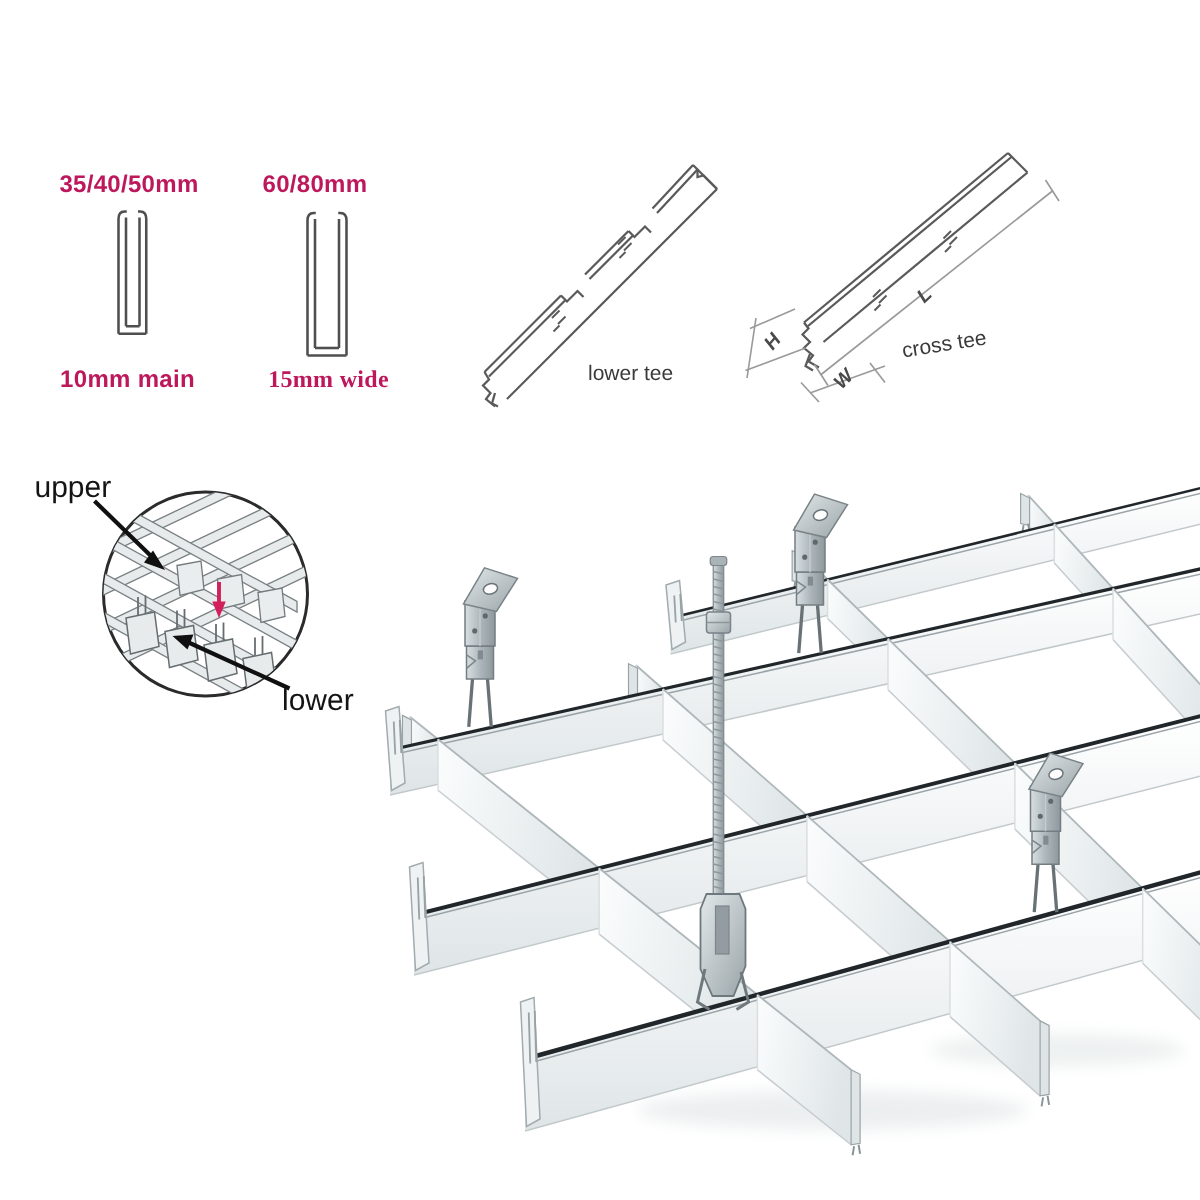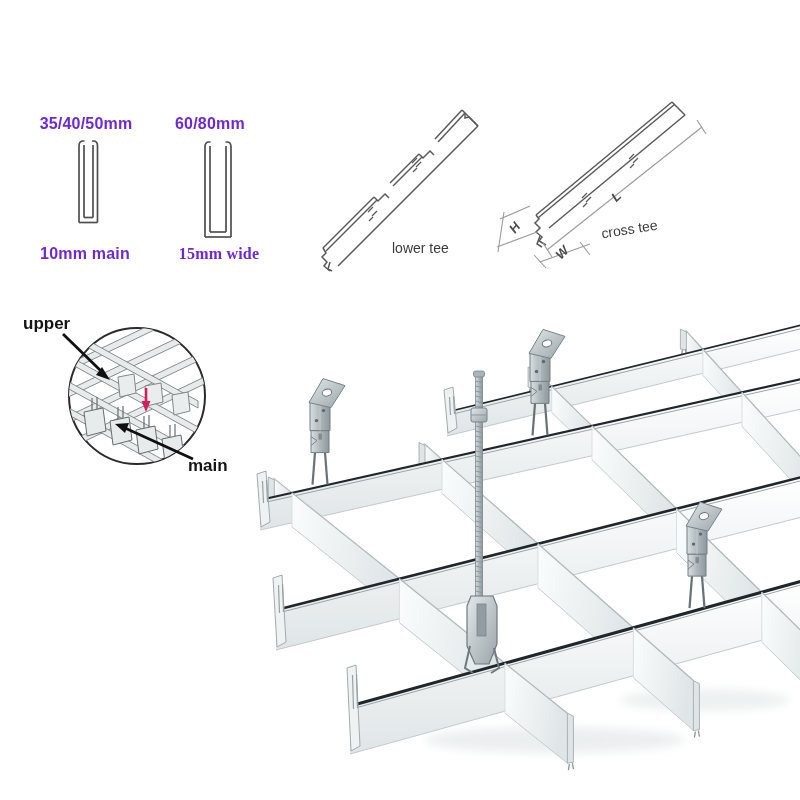--- a/index.html
+++ b/index.html
@@ -1,30 +1,30 @@
 <!DOCTYPE html>
 <html><head>
 <meta charset="utf-8">
 <style>
   html,body{margin:0;padding:0;background:#ffffff;}
   .canvas{
     position:relative;width:800px;height:800px;background:#ffffff;overflow:hidden;
     font-family:"Liberation Sans",sans-serif;
   }
   svg{position:absolute;left:0;top:0;}
-  .lbl{position:absolute;color:#6d28d9;white-space:nowrap;}
+  .lbl{position:absolute;color:#be185d;white-space:nowrap;}
   .dim-label{font-size:16px;font-weight:700;text-align:center;letter-spacing:.2px;}
   .w116{width:116px;} .w88{width:88px;} .w114{width:114px;} .w92{width:92px;font-family:Liberation Serif, serif;}
   .tee-label{font-size:14px;color:#3a3a3a;}
   .rot-cross{transform:rotate(-9deg);}
   .dimletter{font-size:13px;font-style:italic;font-weight:700;color:#4a4a4a;}
   .rot-h{transform:rotate(-50deg);}
   .rot-w{transform:rotate(-46deg);}
   .rot-l{transform:rotate(-43deg);}
-  .callout{font-size:17px;color:#141414;font-weight:bold;}
+  .callout{font-size:20px;color:#141414;}
 </style>
 </head>
 <body>
 
 <div class="canvas">
 
 <svg width="800" height="800" viewBox="0 0 800 800">
   <defs>
     <linearGradient id="gMT" x1="0" y1="0" x2="0" y2="1">
       <stop offset="0" stop-color="#ffffff"></stop>
@@ -465,15 +465,15 @@
 <div class="lbl dim-label w92" style="left:173px;top:245px;text-align:center">15mm wide</div>
 
 <div class="lbl tee-label" style="left:392px;top:240px">lower tee</div>
 <div class="lbl tee-label rot-cross" style="left:601px;top:221px">cross tee</div>
 
 <div class="lbl dimletter rot-h" style="left:510px;top:220px">H</div>
 <div class="lbl dimletter rot-w" style="left:556px;top:245px">W</div>
 <div class="lbl dimletter rot-l" style="left:612px;top:189px">L</div>
 
 <div class="lbl callout" style="left:23px;top:314px">upper</div>
-<div class="lbl callout" style="left:188px;top:456px">main</div>
+<div class="lbl callout" style="left:188px;top:456px">lower</div>
 
 </div>
 
 </body></html>

